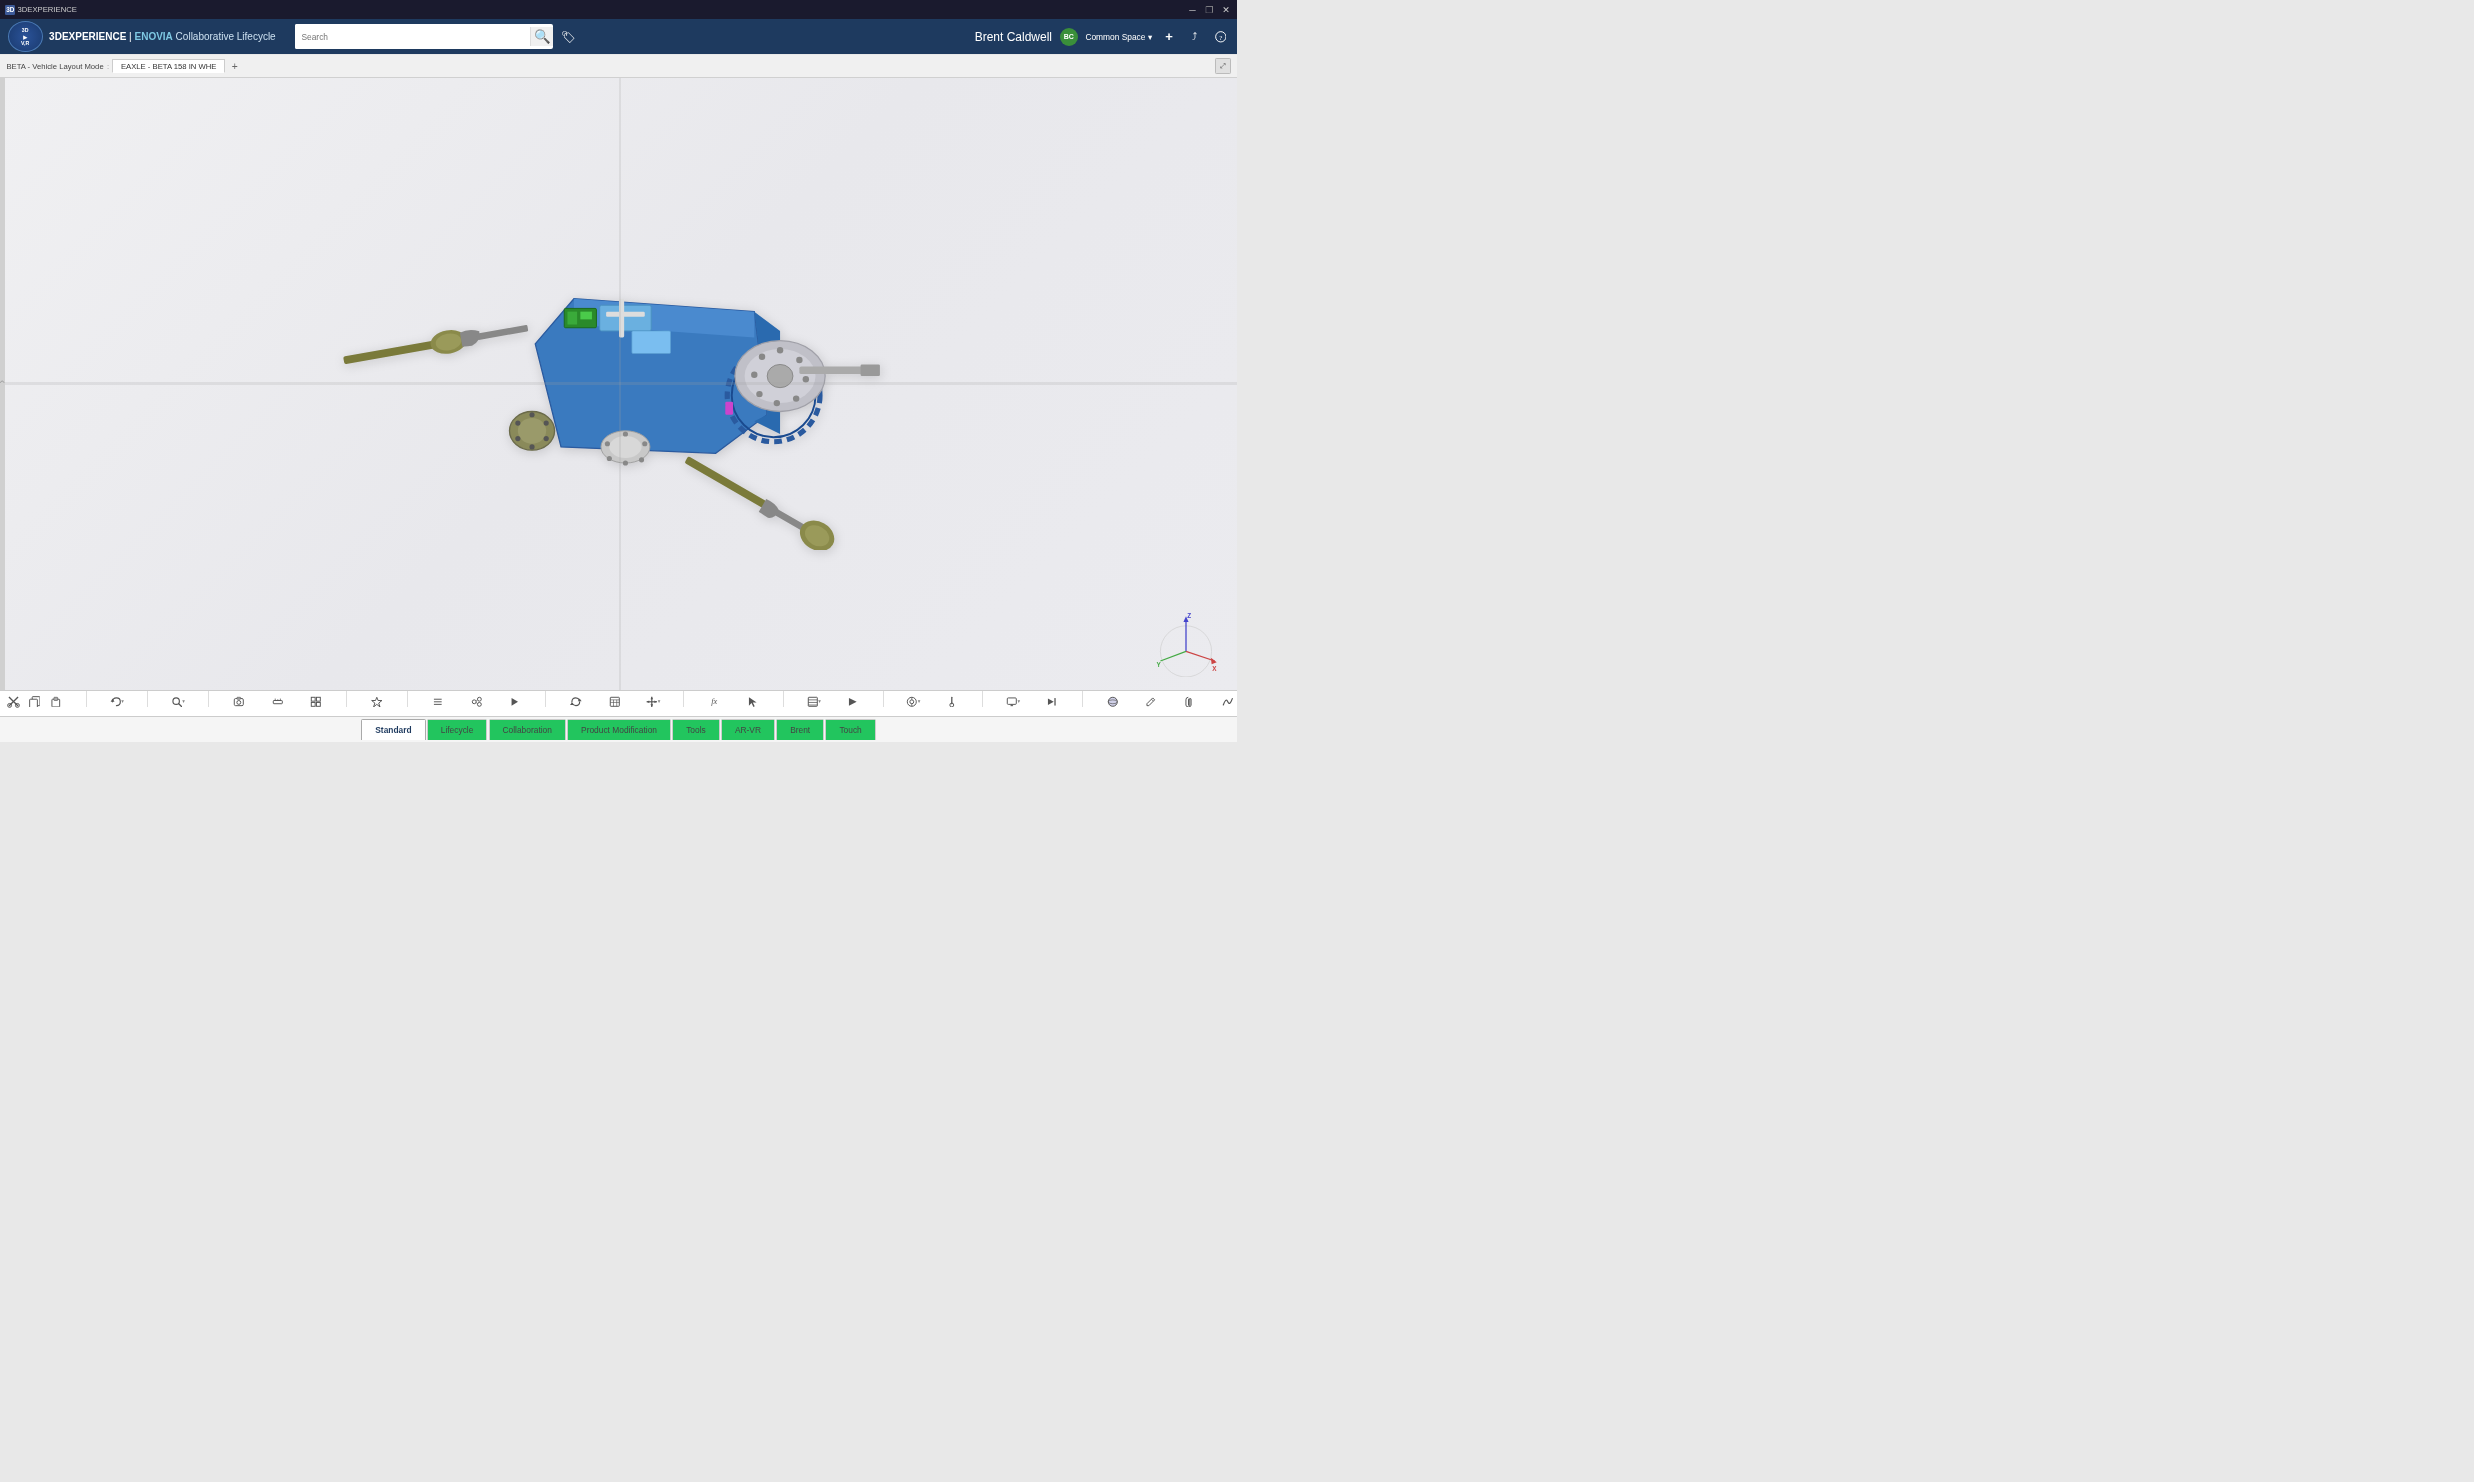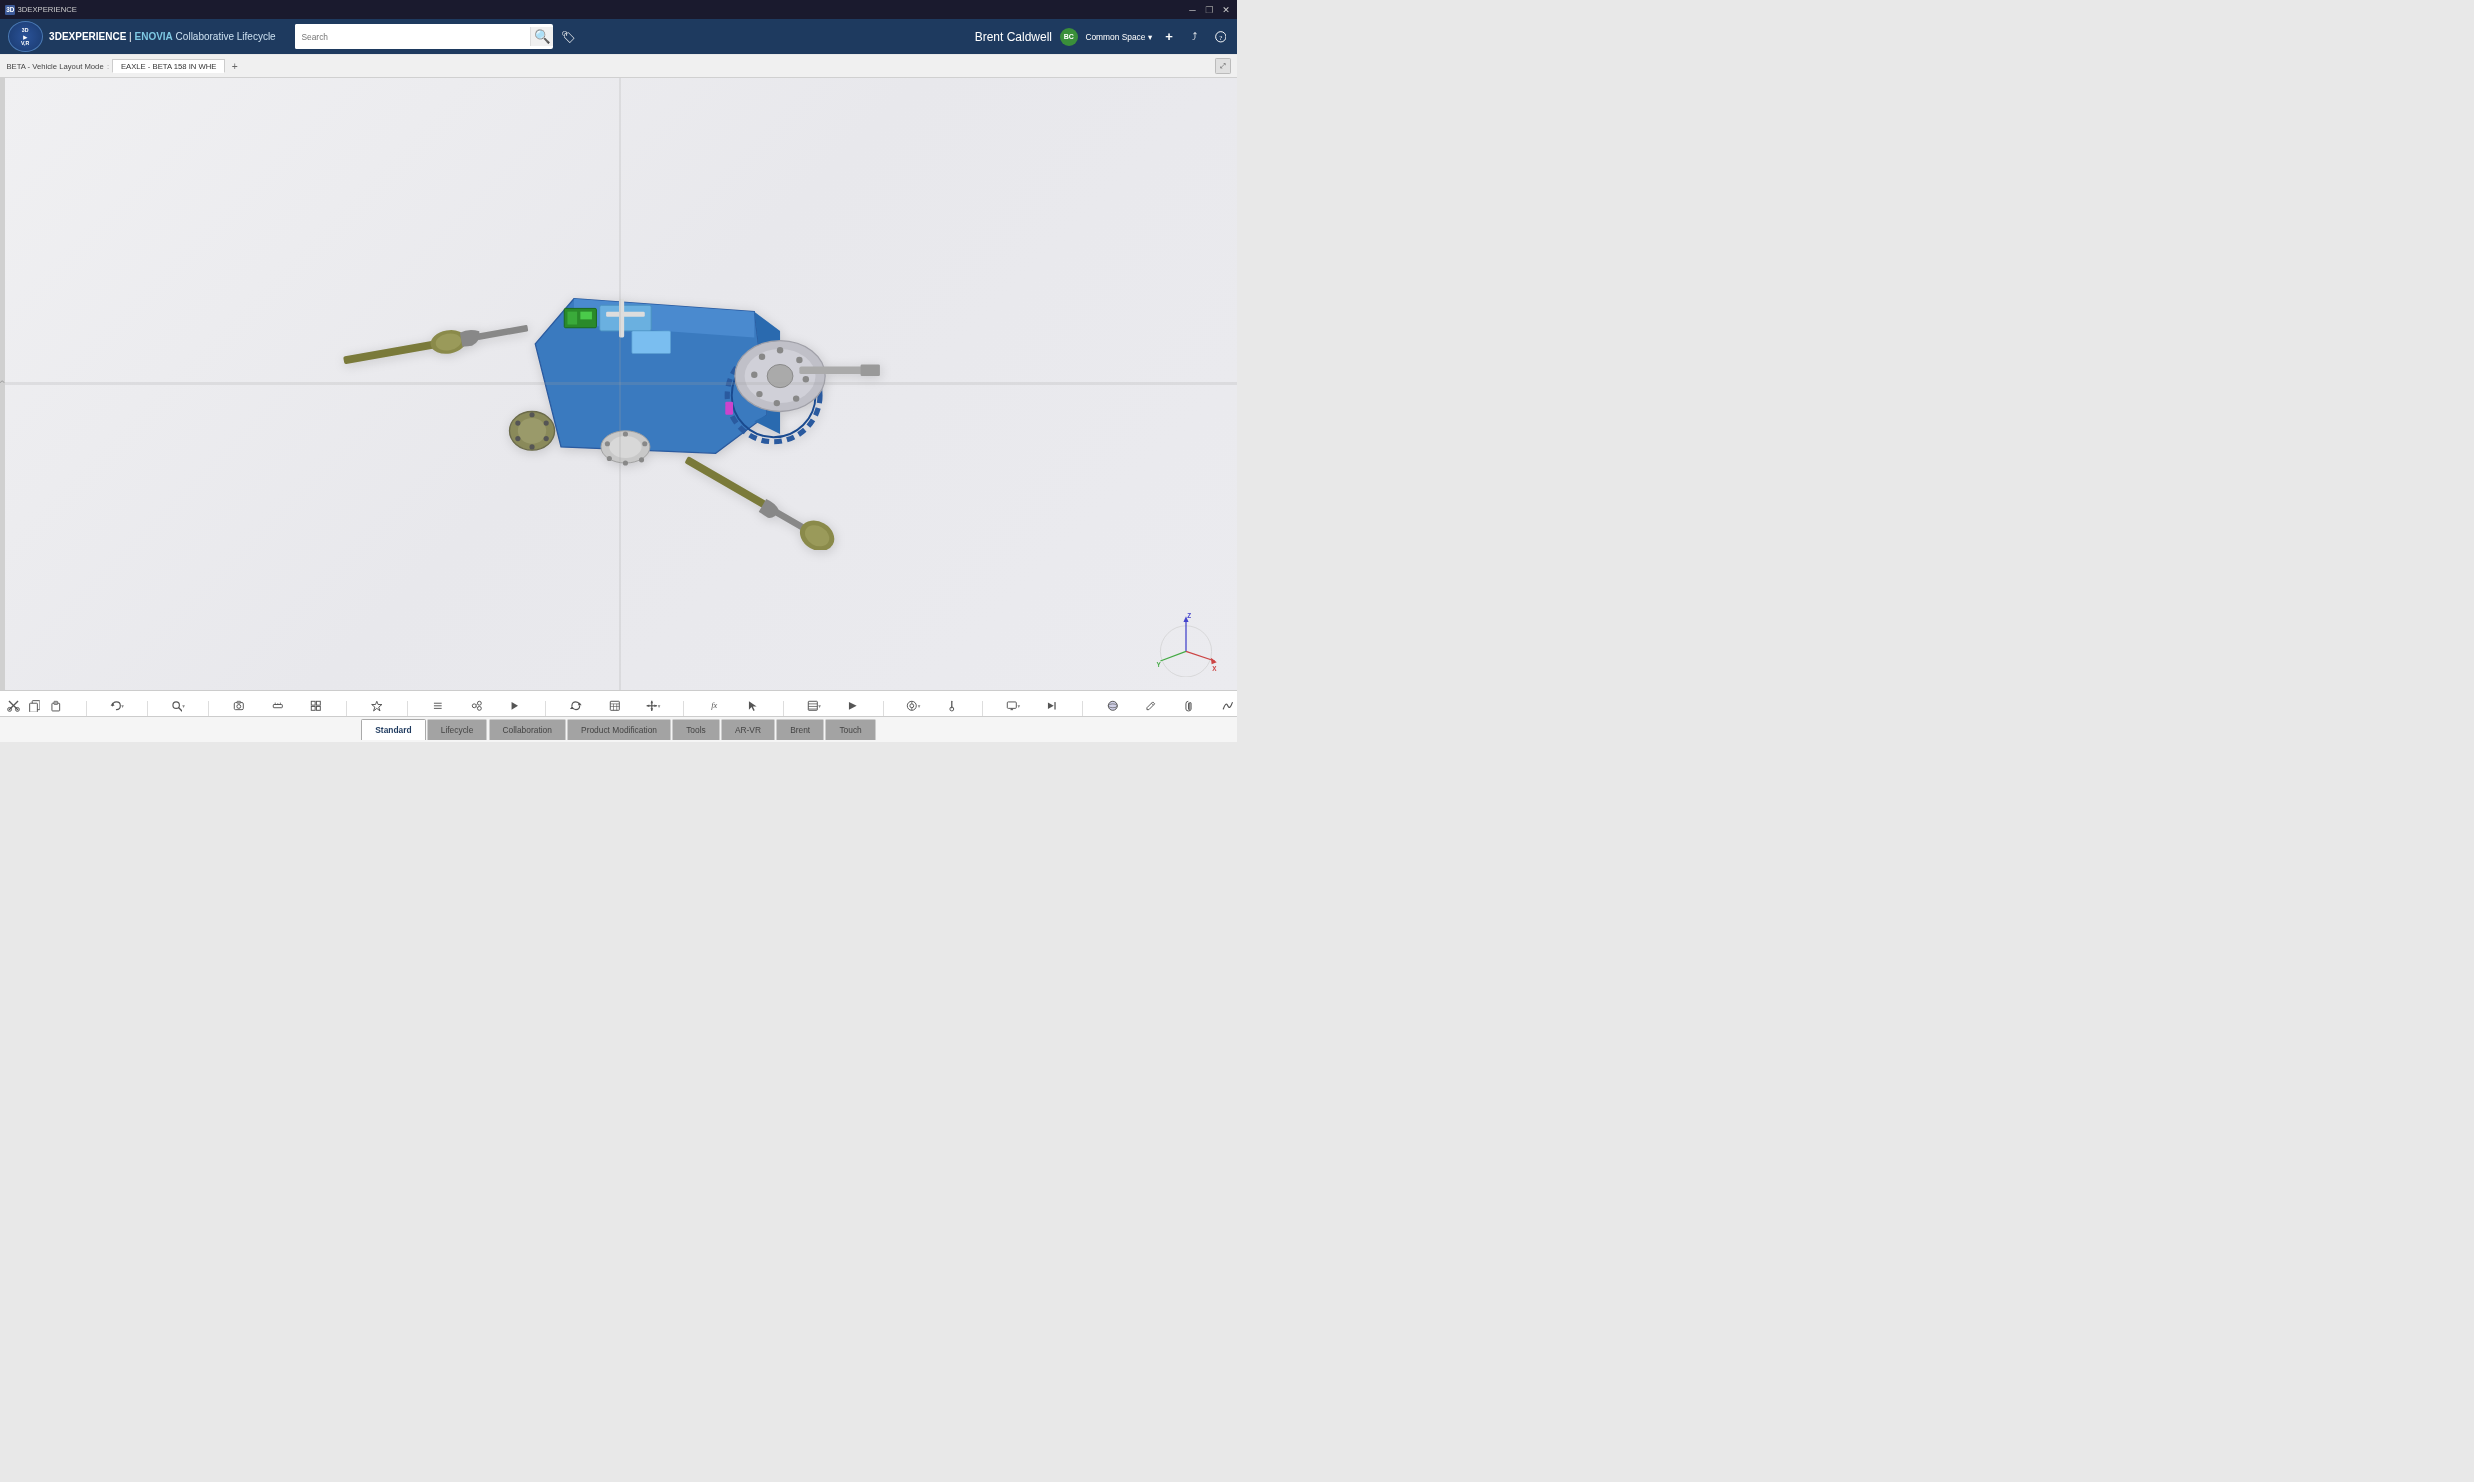--- a/index.html
+++ b/index.html
@@ -238,21 +238,21 @@
     }
 
     
     .bottom-toolbar {
       position: absolute;
       bottom: 26px; left: 0; right: 0;
       height: 26px;
       background: white;
       border-top: 0.6px solid #ccc;
       display: flex;
-      align-items: flex-end;
+      align-items: flex-start;
       padding: 0 3.2px;
       gap: 18px;
       z-index: 98;
       overflow: hidden;
     }
     .toolbar-icon {
       width: 20.6px; height: 20.6px;
       display: flex; align-items: center; justify-content: center;
       cursor: pointer;
       border-radius: 1.9px;
@@ -293,21 +293,21 @@
       gap: 0;
       z-index: 99;
     }
     .bottom-tab {
       padding: 5.2px 13px;
       font-size: 8.4px;
       color: #444;
       cursor: pointer;
       border: 0.6px solid #ccc;
       border-bottom: none;
-      background: #a3a3a3;
+      background: #22c55e;
       border-radius: 1.9px 1.9px 0 0;
       margin: 0 0.6px;
     }
     .bottom-tab.active {
       background: white;
       color: #1e3a5f;
       font-weight: 600;
       border-color: #aaa;
     }
 

